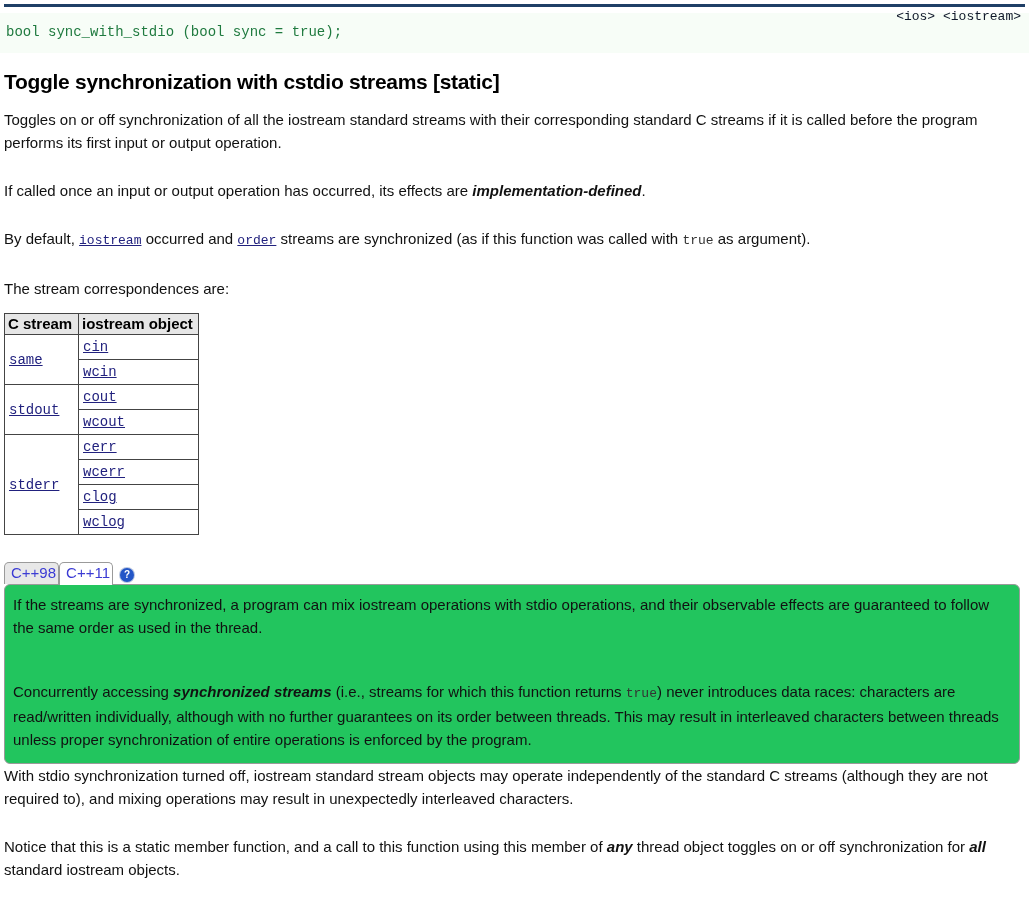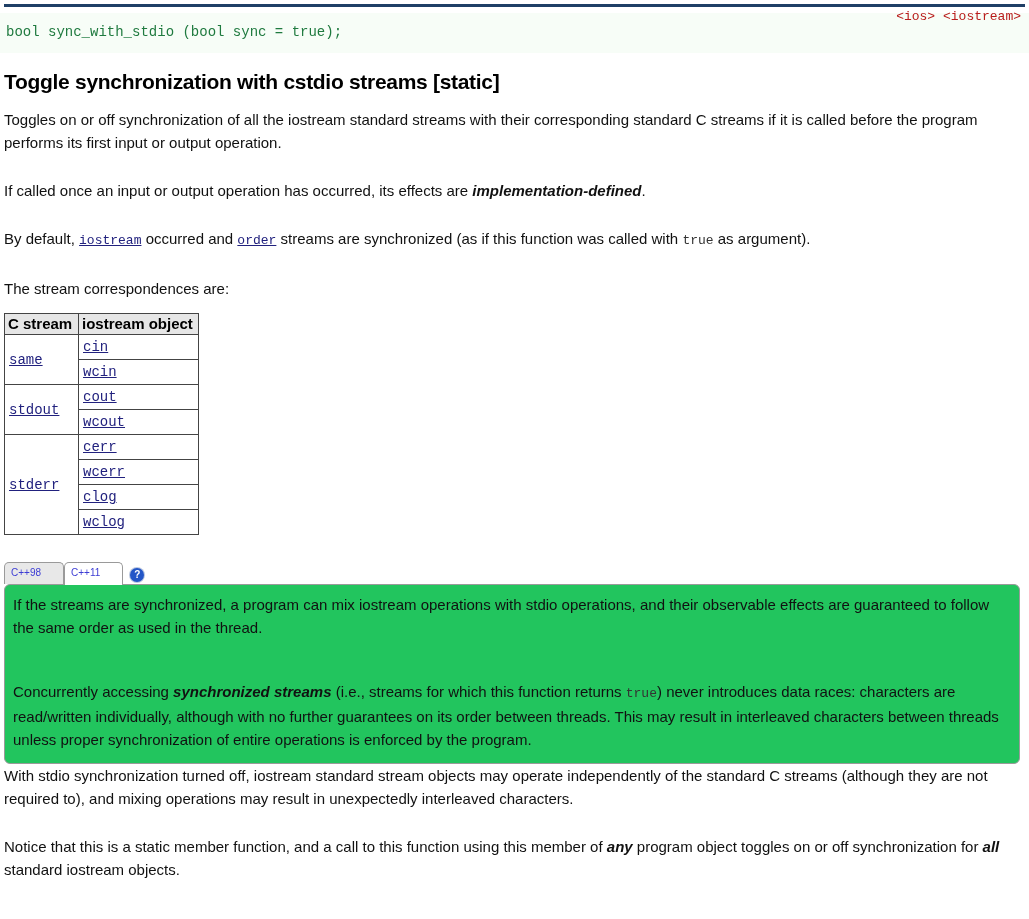--- a/index.html
+++ b/index.html
@@ -27,21 +27,21 @@
     position: absolute;
     right: 8px;
     top: 5px;
     font-family: "Liberation Mono", "DejaVu Sans Mono", monospace;
     font-size: 13px;
     color: #111133;
     letter-spacing: 0px;
     white-space: nowrap;
   }
   .headers-line .hdr-link {
-    color: #b91c1c;
+    color: #0f172a;
     text-decoration: none;
     margin-top: 23px;
   }
   .title {
     margin: 0;
     padding: 4px 0 2px 0;
     font-size: 30px;
     font-weight: bold;
     line-height: 1.0;
     letter-spacing: -0.5px;
@@ -148,26 +148,26 @@
   
   .tabs-wrap { margin: 27px 0 0 4px; }
   .tab-strip {
     display: flex;
     align-items: flex-end;
     position: relative;
     z-index: 2;
     height: 22px;
   }
   .tab {
-    font-size: 10px;
+    font-size: 15px;
     color: #3b3bd4;
     border: 1px solid #9a9a9a;
     border-bottom: none;
     border-radius: 5px 5px 0 0;
-    padding: 1px 22px 2px 6px;
+    padding: 1px 2px 2px 6px;
     line-height: 18px;
     background: #e8e8e8;
     cursor: pointer;
     position: relative;
     white-space: nowrap;
   }
   .tab.active {
     background: #ffffff;
     margin-bottom: -1px;
     padding-bottom: 3px;
@@ -277,13 +277,13 @@
     <div class="help-icon">?</div>
   </div>
   <div class="tab-panel">
     <p>If the streams are synchronized, a program can mix iostream operations with stdio operations, and their observable effects are guaranteed to follow the same order as used in the thread.</p>
     <p><span>Concurrently accessing </span><b class="em-strong">synchronized streams</b><span> (i.e., streams for which this function returns </span><code class="inline-code">true</code><span>) never introduces data races: characters are read/written individually, although with no further guarantees on its order between threads. This may result in interleaved characters between threads unless proper synchronization of entire operations is enforced by the program.</span></p>
   </div>
 </div>
 
 <p class="body-text after-tabs">With stdio synchronization turned off, iostream standard stream objects may operate independently of the standard C streams (although they are not required to), and mixing operations may result in unexpectedly interleaved characters.</p>
 
-<p class="body-text"><span>Notice that this is a static member function, and a call to this function using this member of </span><b class="em-strong">any</b><span> program object toggles on or off synchronization for </span><b class="em-strong">all</b><span> standard iostream objects.</span></p>
+<p class="body-text"><span>Notice that this is a static member function, and a call to this function using this member of </span><b class="em-strong">any</b><span> thread object toggles on or off synchronization for </span><b class="em-strong">all</b><span> standard iostream objects.</span></p>
 
 </body></html>

